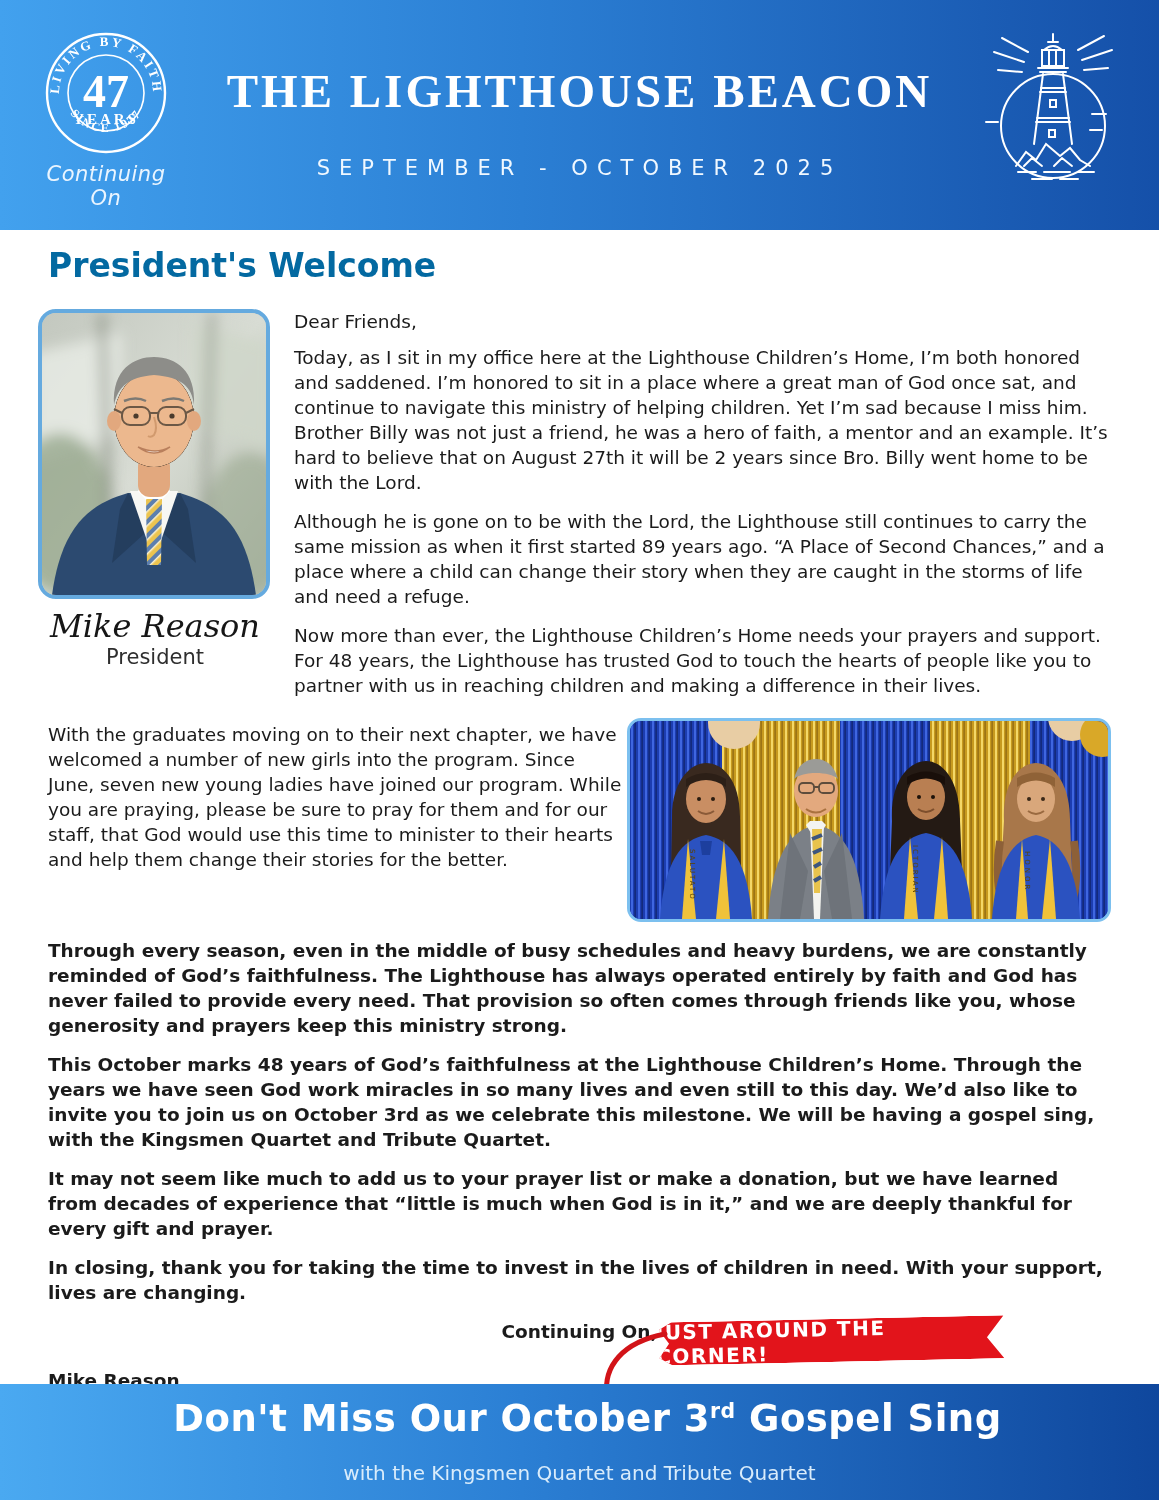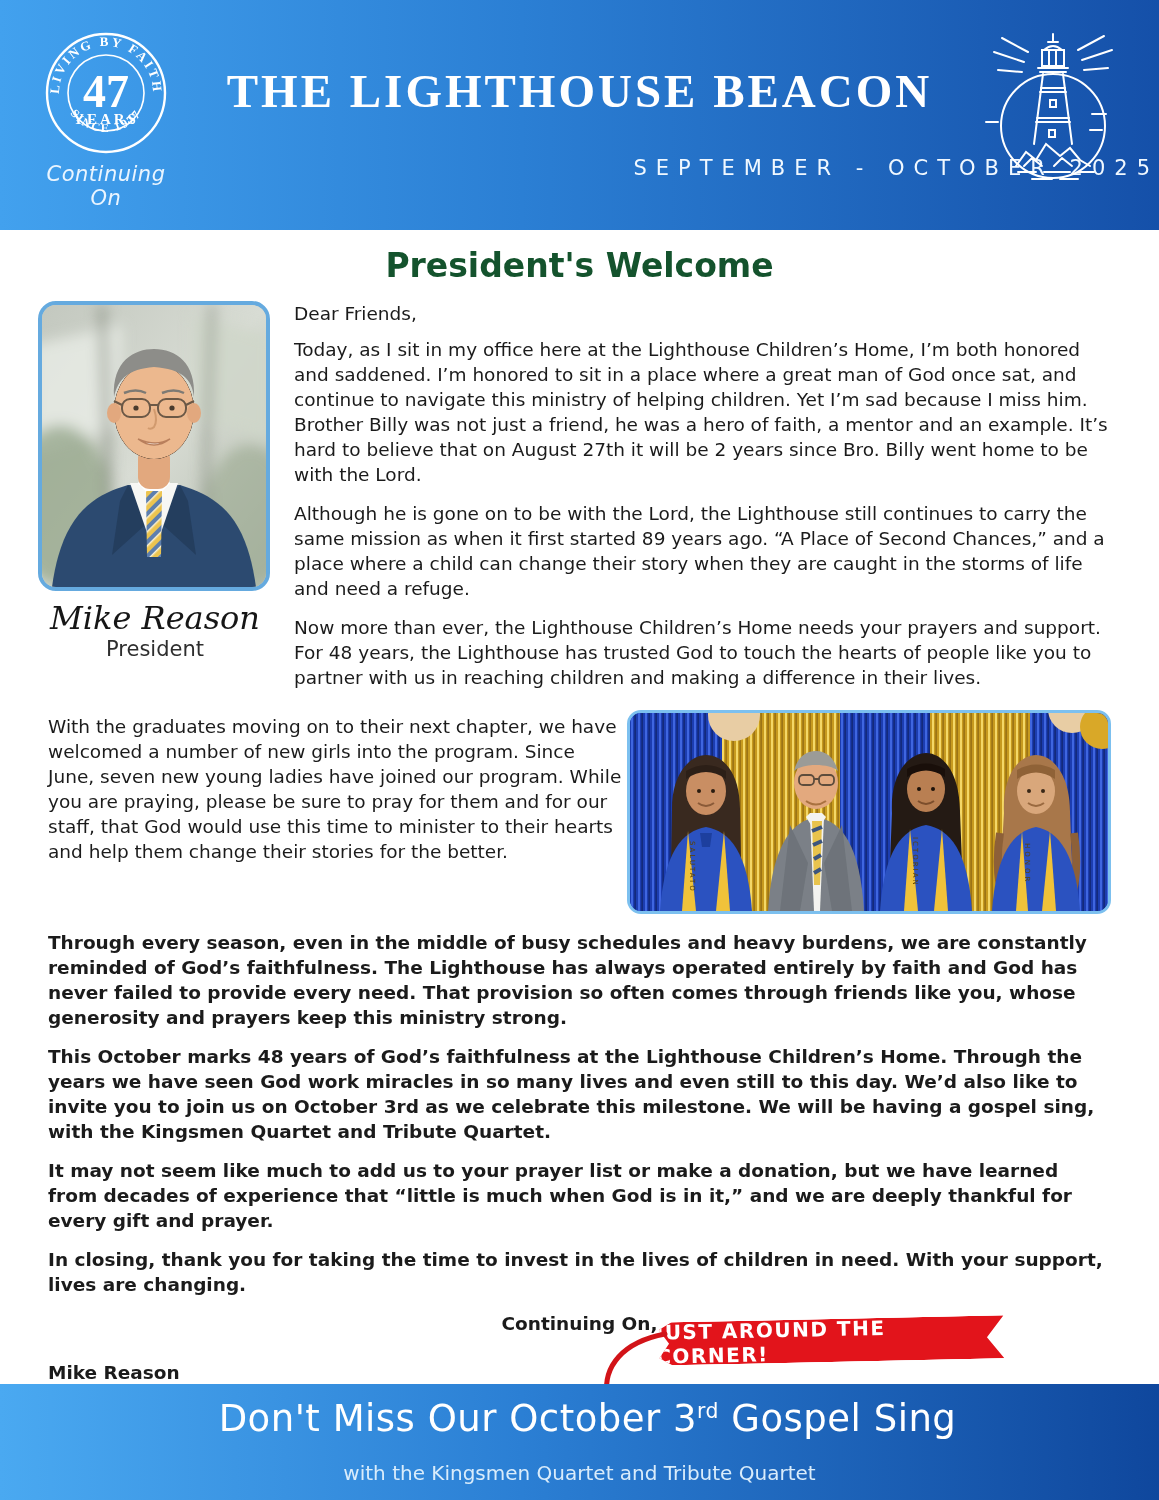--- a/index.html
+++ b/index.html
@@ -6,27 +6,27 @@
   body{width:1159px;height:1500px;position:relative;overflow:hidden;
        font-family:"DejaVu Sans",sans-serif;color:#1b1b1b;}
 
   
   .masthead{height:230px;background:linear-gradient(90deg,#42a1ee 0%,#2b7fd4 45%,#1550a9 100%);
             position:relative;color:#fff;}
   .badge-wrap{position:absolute;left:38px;top:30px;width:136px;text-align:center;}
   .tagline{font-style:italic;font-size:21px;color:#eaf5ff;margin-top:2px;letter-spacing:.5px;}
   .masthead-title{position:absolute;left:0;right:0;top:56px;text-align:center;
      font-family:"Liberation Serif",serif;font-weight:700;font-size:47px;letter-spacing:3px;margin-top:8px;}
-  .masthead-issue{position:absolute;left:0;right:0;top:156px;text-align:right;
+  .masthead-issue{position:absolute;left:0;right:0;top:156px;text-align:center;
      font-size:21px;letter-spacing:9px;color:#f0f8ff;}
   .lighthouse-wrap{position:absolute;right:26px;top:26px;}
 
   
   .content{padding:0 48px;}
-  .article-heading{margin:16px 0 16px;text-align:center;font-size:33px;font-weight:700;color:#14532d;}
+  .article-heading{margin:16px 0 24px;text-align:left;font-size:33px;font-weight:700;color:#0369a1;}
   p{margin:0 0 14px;font-size:18.5px;line-height:25px;}
   .salutation{margin-bottom:11px;}
   .row1{display:flex;gap:22px;margin-top:4px;}
   .president-col{flex:0 0 234px;margin-left:-10px;text-align:center;}
   .photo-frame{width:224px;height:282px;border:4px solid #65aadf;border-radius:18px;
                overflow:hidden;background:#c9cfc6;}
   .signature{font-family:"DejaVu Serif",serif;font-style:italic;font-size:32px;color:#161616;margin-top:8px;}
   .president-role{font-size:21px;color:#2e2e2e;margin-top:0px;}
   .letter-col{flex:1;}
   .row2{display:flex;gap:4px;margin-top:6px;}
@@ -41,21 +41,21 @@
   .ribbon{position:absolute;left:656px;top:1319px;width:348px;height:43px;background:#e2141b;
      clip-path:polygon(16px 0,100% 0,calc(100% - 17px) 50%,100% 100%,16px 100%,3px 83%,13px 50%,3px 17%);
      transform:rotate(-1.2deg);display:flex;align-items:center;justify-content:center;
      color:#fff;font-weight:700;font-size:20px;letter-spacing:1.5px;}
   .arrow-wrap{position:absolute;left:585px;top:1326px;}
 
   
   .footer-banner{position:absolute;left:0;right:0;top:1384px;bottom:0;
      background:linear-gradient(90deg,#4aa9f1 0%,#2b7fd4 45%,#0f479d 100%);
      color:#fff;text-align:center;}
-  .footer-title{margin-top:13px;font-size:37px;font-weight:400;letter-spacing:.5px;padding-left:16px;}
+  .footer-title{margin-top:13px;font-size:37px;font-weight:700;letter-spacing:.5px;padding-left:16px;}
   .footer-title sup{font-size:0.55em;}
   .footer-sub{font-size:20px;color:#d9ecfb;margin-top:21px;}
 </style>
 </head>
 <body>
 
 <div class="masthead">
   <div class="badge-wrap">
     <svg width="126" height="126" viewBox="0 0 126 126">
       <circle cx="63" cy="63" r="59" fill="none" stroke="#ffffff" stroke-width="2.4"></circle>

